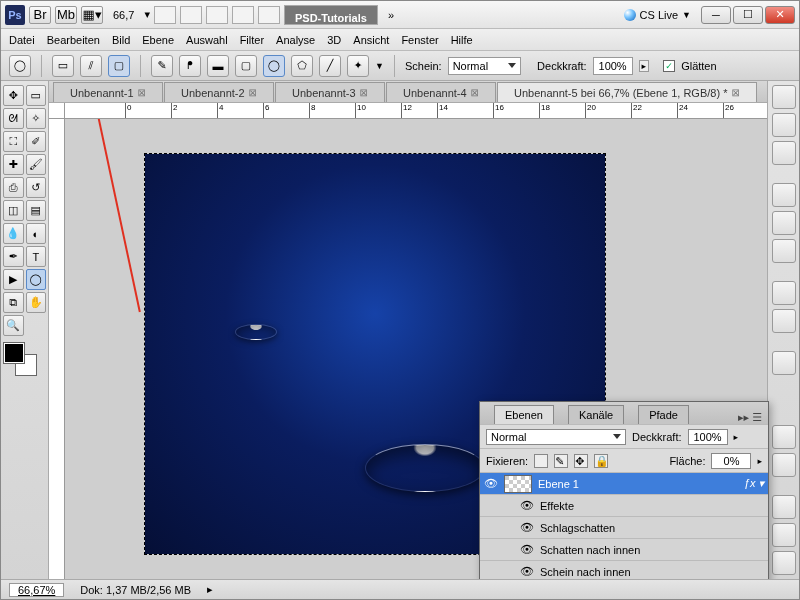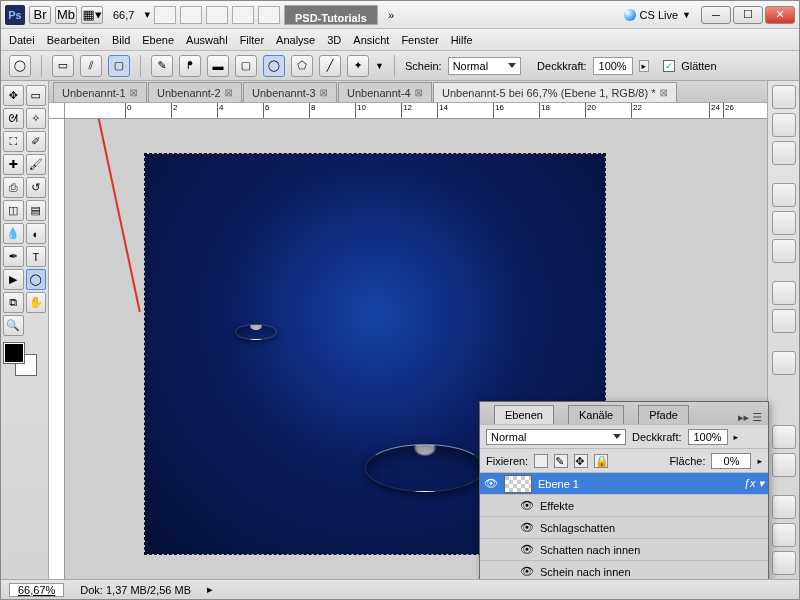--- a/index.html
+++ b/index.html
@@ -41,21 +41,21 @@
 .trow { display:flex; gap:2px; }
 .tool { width:21px; height:21px; background:linear-gradient(#f5f5f5,#ddd); border:1px solid #999; border-radius:2px; display:flex; align-items:center; justify-content:center; font-size:11px; }
 .tool.sel { background:#bcd3ef; border-color:#5a89c7; }
 .swatch-box { margin-top:4px; position:relative; width:40px; height:40px; }
 .sw-fg { position:absolute; width:22px; height:22px; background:#000; border:1px solid #666; outline:1px solid #fff; outline-offset:-2px; top:0; left:0; }
 .sw-bg { position:absolute; width:22px; height:22px; background:#fff; border:1px solid #666; top:12px; left:12px; }
 
 
 .center { flex:1; display:flex; flex-direction:column; position:relative; }
 .doc-tabs { height:22px; background:linear-gradient(#d7d7d7,#c6c6c6); border-bottom:1px solid #aaa; display:flex; align-items:flex-end; padding-left:4px; gap:1px; }
-.doc-tab { height:20px; padding:0 8px; background:#cfcfcf; border:1px solid #999; border-bottom:none; display:flex; align-items:center; gap:4px; color:#333; }
+.doc-tab { height:20px; padding:0 16px; background:#cfcfcf; border:1px solid #999; border-bottom:none; display:flex; align-items:center; gap:4px; color:#333; }
 .doc-tab.active { background:#e8e8e8; }
 .tab-x { color:#777; font-size:10px; }
 .rulers { height:16px; background:#fff; border-bottom:1px solid #999; display:flex; }
 .rul-corner { width:16px; border-right:1px solid #999; }
 .rul-h { flex:1; position:relative; overflow:hidden; }
 .rul-h .tick { position:absolute; top:0; height:16px; width:22px; border-left:1px solid #666; font-size:8px; padding-left:1px; }
 .canvas-area { flex:1; background:#cfcfcf; position:relative; overflow:hidden; display:flex; }
 .rul-v { width:16px; background:#fff; border-right:1px solid #999; }
 .canvas-wrap { flex:1; position:relative; }
 .canvas { position:absolute; left:80px; top:35px; width:460px; height:400px; background:radial-gradient(circle at 50% 40%,#1642a8 0%,#0a1d5f 45%,#050f36 100%); outline:1px dashed #000; }
@@ -251,21 +251,21 @@
             <div class="tick" style="left: 152px;">4</div>
             <div class="tick" style="left: 198px;">6</div>
             <div class="tick" style="left: 244px;">8</div>
             <div class="tick" style="left: 290px;">10</div>
             <div class="tick" style="left: 336px;">12</div>
             <div class="tick" style="left: 372px;">14</div>
             <div class="tick" style="left: 428px;">16</div>
             <div class="tick" style="left: 474px;">18</div>
             <div class="tick" style="left: 520px;">20</div>
             <div class="tick" style="left: 566px;">22</div>
-            <div class="tick" style="left: 644px;">24</div>
+            <div class="tick" style="left: 612px;">24</div>
             <div class="tick" style="left: 658px;">26</div>
           </div>
       </div>
       <div class="canvas-area">
         <div class="rul-v"></div>
         <div class="canvas-wrap">
           <div class="arrow"></div>
           <div class="canvas">
             <div class="bubble small"></div>
             <div class="bubble big"></div>

